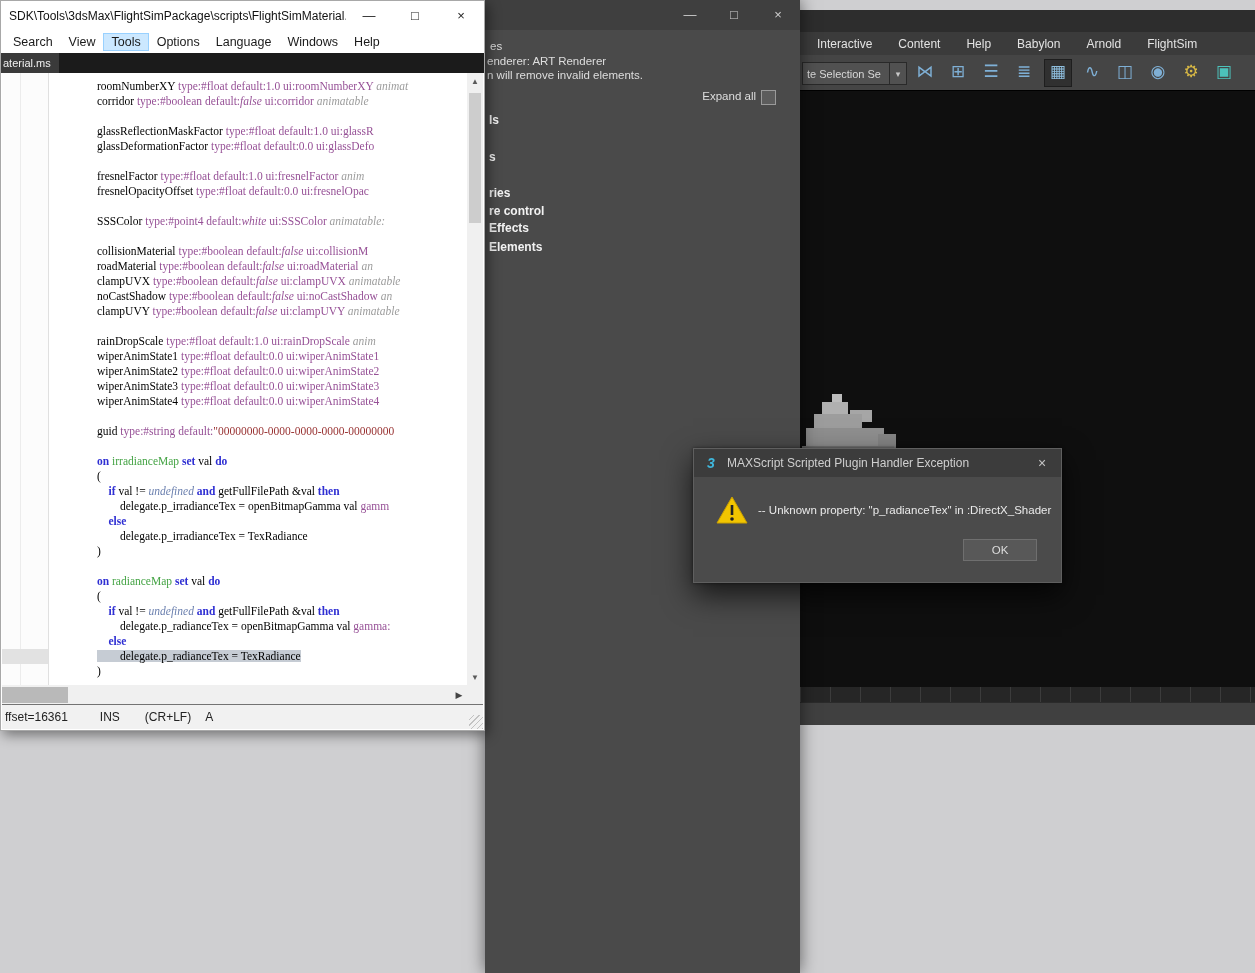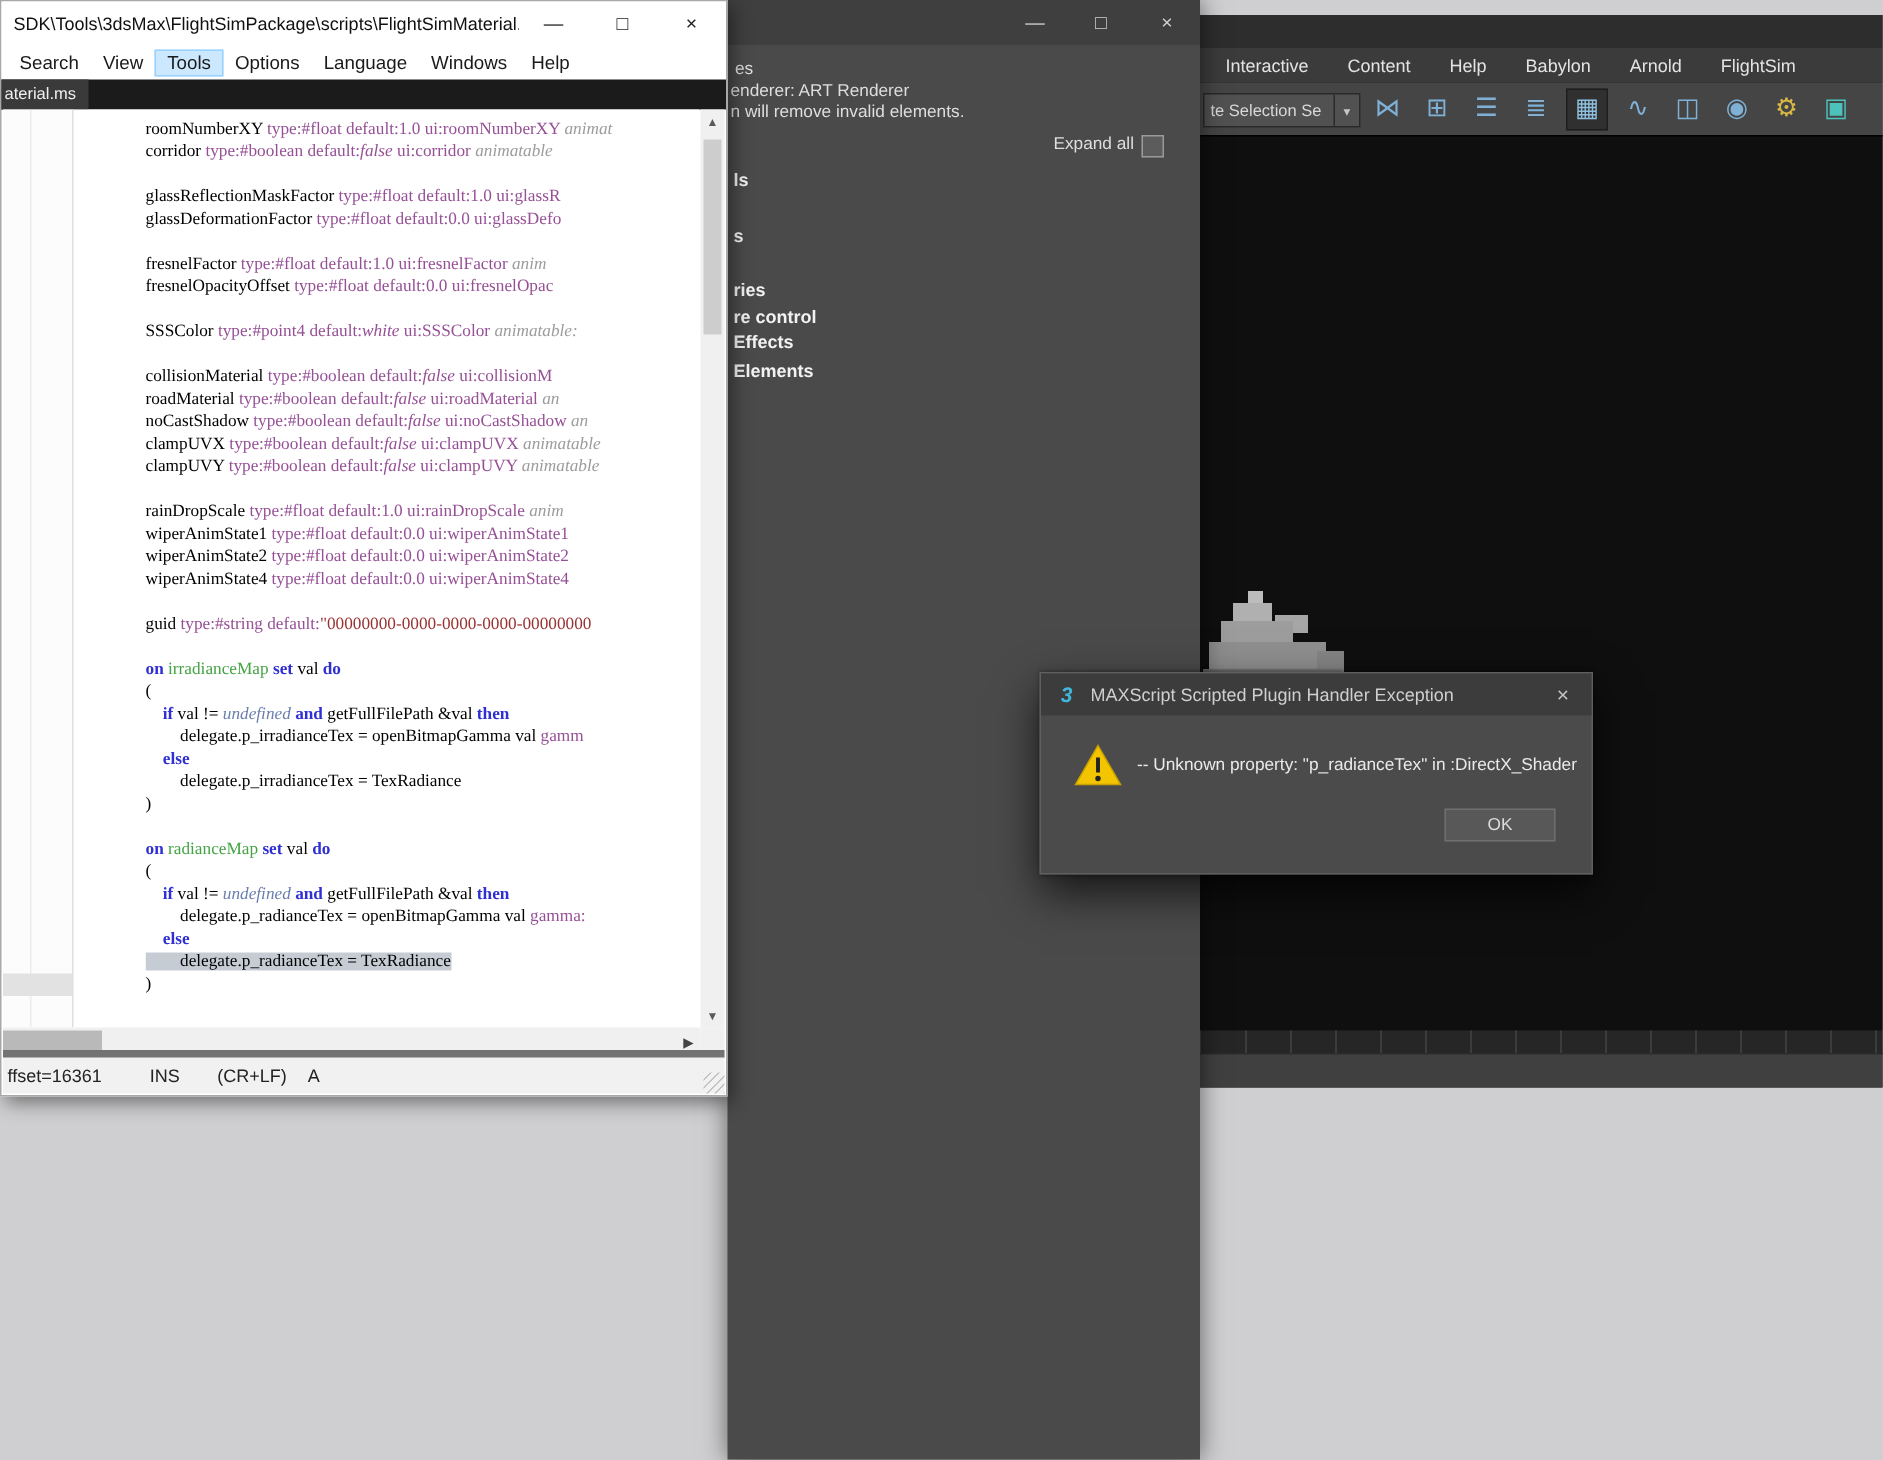--- a/index.html
+++ b/index.html
@@ -82,21 +82,21 @@
   .vs-up,.vs-down{position:absolute;left:0;right:0;height:16px;color:#5a5a5a;font-size:8px;
     display:flex;align-items:center;justify-content:center;}
   .vs-up{top:0;} .vs-down{bottom:0;}
   .vs-thumb{position:absolute;left:2px;right:2px;top:20px;height:130px;background:#cdcdcd;}
   .hscroll{position:absolute;left:1px;right:17px;bottom:25px;height:20px;background:#f0f0f0;}
   .hs-thumb{position:absolute;left:0;top:2px;bottom:2px;width:66px;background:#b9b9b9;}
   .hs-right{position:absolute;right:0;top:0;bottom:0;width:16px;color:#444;font-size:9px;
     display:flex;align-items:center;justify-content:center;}
   .scroll-corner{position:absolute;right:1px;bottom:25px;width:16px;height:20px;background:#f0f0f0;}
   .npp-status{position:absolute;left:1px;right:1px;bottom:1px;height:24px;background:#f1f1f1;
-    border-top:5px solid #737373;display:flex;align-items:center;font-size:12px;color:#222;}
+    border-top:1px solid #737373;display:flex;align-items:center;font-size:12px;color:#222;}
   .sp0{margin-left:3px;} .sp1{margin-left:32px;} .sp2{margin-left:25px;} .sp3{margin-left:14px;}
   .grip{position:absolute;right:0;bottom:0;width:14px;height:14px;
     background:repeating-linear-gradient(135deg,transparent 0 3px,#c2c2c2 3px 4px);}
 
   
   .dlg{position:absolute;left:693px;top:448px;width:369px;height:135px;background:#4b4b4b;z-index:3;
     border:1px solid #5f5f5f;box-sizing:border-box;
     box-shadow:0 12px 28px rgba(0,0,0,.7),0 0 3px rgba(0,0,0,.5);}
   .dlg-title{position:absolute;left:0;top:0;right:0;height:28px;background:#3c3c3c;
     display:flex;align-items:center;padding-left:9px;gap:8px;}
@@ -206,27 +206,28 @@
         <div class="code-line"><span class="line-content"><span class="tok-i">glassReflectionMaskFactor </span><span class="tok-a">type:#float default:1.0 ui:glassR</span></span></div>
         <div class="code-line"><span class="line-content"><span class="tok-i">glassDeformationFactor </span><span class="tok-a">type:#float default:0.0 ui:glassDefo</span></span></div>
         <div class="code-line"><span class="line-content"></span></div>
         <div class="code-line"><span class="line-content"><span class="tok-i">fresnelFactor </span><span class="tok-a">type:#float default:1.0 ui:fresnelFactor </span><span class="tok-c">anim</span></span></div>
         <div class="code-line"><span class="line-content"><span class="tok-i">fresnelOpacityOffset </span><span class="tok-a">type:#float default:0.0 ui:fresnelOpac</span></span></div>
         <div class="code-line"><span class="line-content"></span></div>
         <div class="code-line"><span class="line-content"><span class="tok-i">SSSColor </span><span class="tok-a">type:#point4 default:</span><span class="tok-v">white</span><span class="tok-a"> ui:SSSColor </span><span class="tok-c">animatable:</span></span></div>
         <div class="code-line"><span class="line-content"></span></div>
         <div class="code-line"><span class="line-content"><span class="tok-i">collisionMaterial </span><span class="tok-a">type:#boolean default:</span><span class="tok-v">false</span><span class="tok-a"> ui:collisionM</span></span></div>
         <div class="code-line"><span class="line-content"><span class="tok-i">roadMaterial </span><span class="tok-a">type:#boolean default:</span><span class="tok-v">false</span><span class="tok-a"> ui:roadMaterial </span><span class="tok-c">an</span></span></div>
+        <div class="code-line"><span class="line-content"><span class="tok-i">clampUVX </span><span class="tok-a">type:#boolean default:</span><span class="tok-v">false</span><span class="tok-a"> ui:clampUVX </span><span class="tok-c">animatable</span></span></div>
         <div class="code-line"><span class="line-content"><span class="tok-i">noCastShadow </span><span class="tok-a">type:#boolean default:</span><span class="tok-v">false</span><span class="tok-a"> ui:noCastShadow </span><span class="tok-c">an</span></span></div>
-        <div class="code-line"><span class="line-content"><span class="tok-i">clampUVX </span><span class="tok-a">type:#boolean default:</span><span class="tok-v">false</span><span class="tok-a"> ui:clampUVX </span><span class="tok-c">animatable</span></span></div>
         <div class="code-line"><span class="line-content"><span class="tok-i">clampUVY </span><span class="tok-a">type:#boolean default:</span><span class="tok-v">false</span><span class="tok-a"> ui:clampUVY </span><span class="tok-c">animatable</span></span></div>
         <div class="code-line"><span class="line-content"></span></div>
         <div class="code-line"><span class="line-content"><span class="tok-i">rainDropScale </span><span class="tok-a">type:#float default:1.0 ui:rainDropScale </span><span class="tok-c">anim</span></span></div>
         <div class="code-line"><span class="line-content"><span class="tok-i">wiperAnimState1 </span><span class="tok-a">type:#float default:0.0 ui:wiperAnimState1 </span></span></div>
         <div class="code-line"><span class="line-content"><span class="tok-i">wiperAnimState2 </span><span class="tok-a">type:#float default:0.0 ui:wiperAnimState2 </span></span></div>
+        <div class="code-line"><span class="line-content"><span class="tok-i">wiperAnimState3 </span><span class="tok-a">type:#float default:0.0 ui:wiperAnimState3 </span></span></div>
         <div class="code-line"><span class="line-content"><span class="tok-i">wiperAnimState4 </span><span class="tok-a">type:#float default:0.0 ui:wiperAnimState4 </span></span></div>
         <div class="code-line"><span class="line-content"></span></div>
         <div class="code-line"><span class="line-content"><span class="tok-i">guid </span><span class="tok-a">type:#string default:</span><span class="tok-s">"00000000-0000-0000-0000-00000000</span></span></div>
         <div class="code-line"><span class="line-content"></span></div>
         <div class="code-line"><span class="line-content"><span class="tok-k">on </span><span class="tok-f">irradianceMap </span><span class="tok-k">set </span><span class="tok-t">val </span><span class="tok-k">do</span></span></div>
         <div class="code-line"><span class="line-content"><span class="tok-t">(</span></span></div>
         <div class="code-line"><span class="line-content"><span class="tok-t">    </span><span class="tok-k">if </span><span class="tok-t">val != </span><span class="tok-u">undefined </span><span class="tok-k">and </span><span class="tok-t">getFullFilePath &amp;val </span><span class="tok-k">then</span></span></div>
         <div class="code-line"><span class="line-content"><span class="tok-t">        delegate.p_irradianceTex = openBitmapGamma val </span><span class="tok-a">gamm</span></span></div>
         <div class="code-line"><span class="line-content"><span class="tok-t">    </span><span class="tok-k">else</span></span></div>
         <div class="code-line"><span class="line-content"><span class="tok-t">        delegate.p_irradianceTex = TexRadiance</span></span></div>

